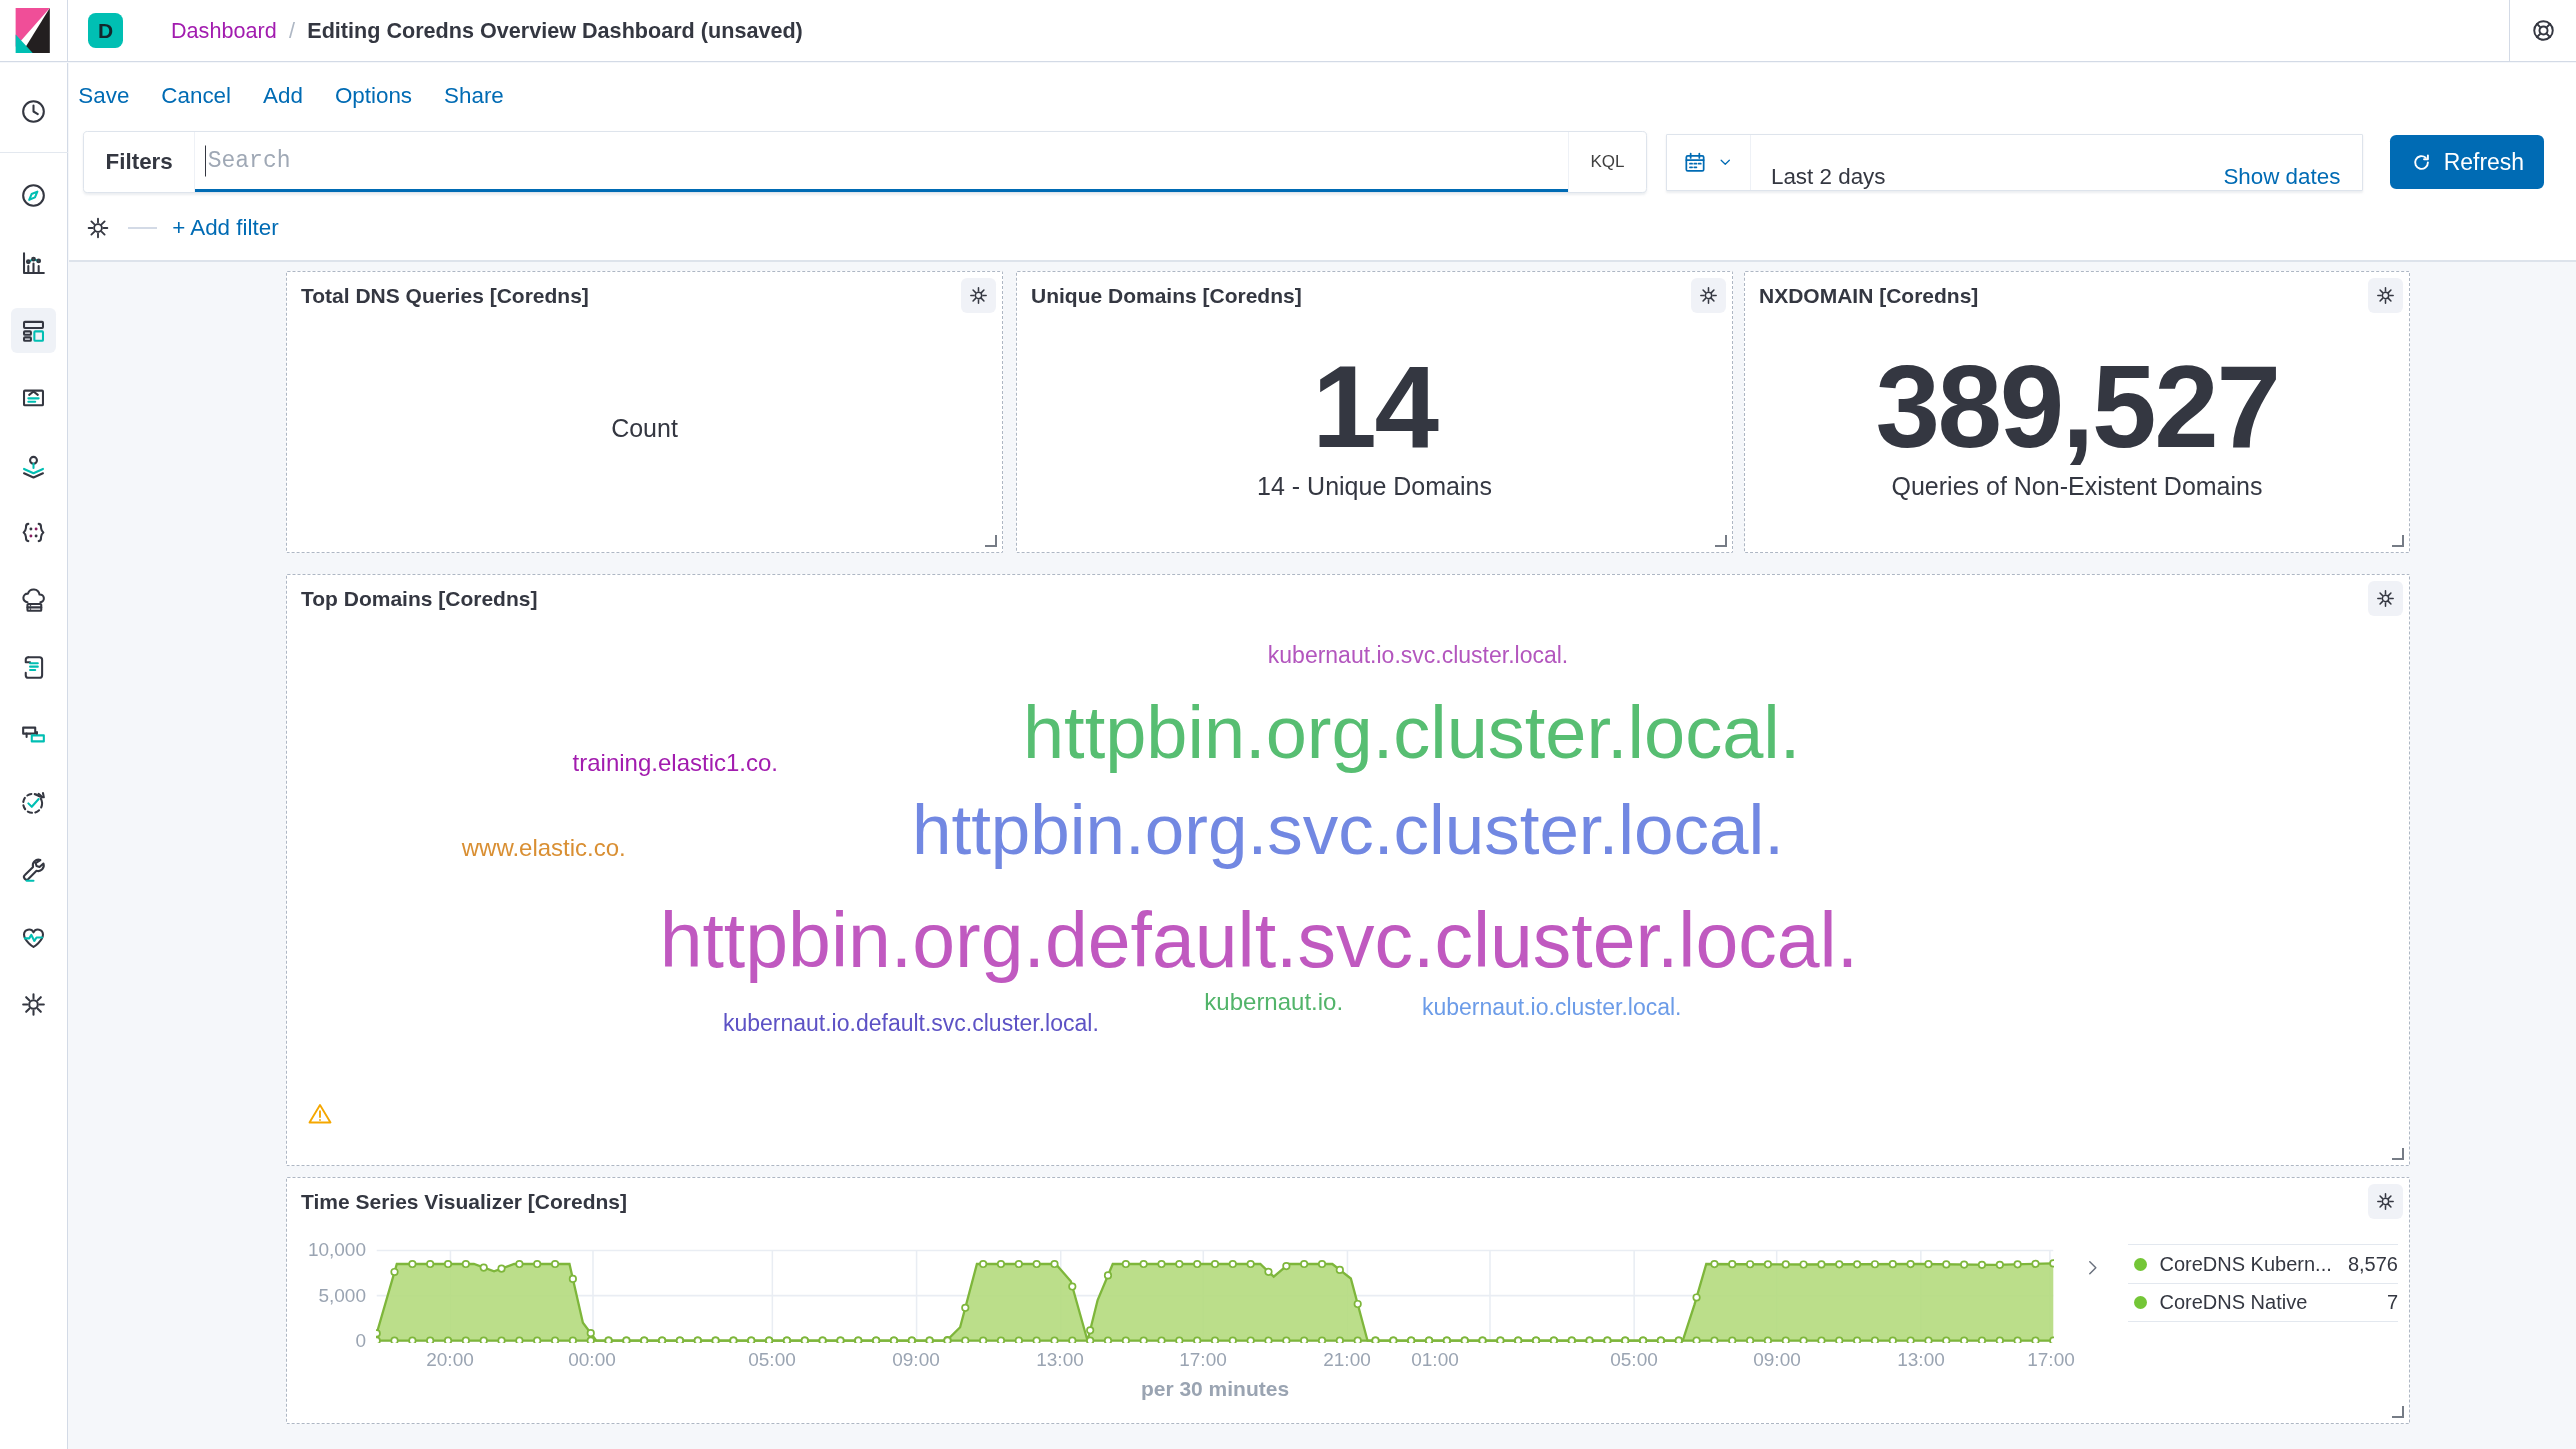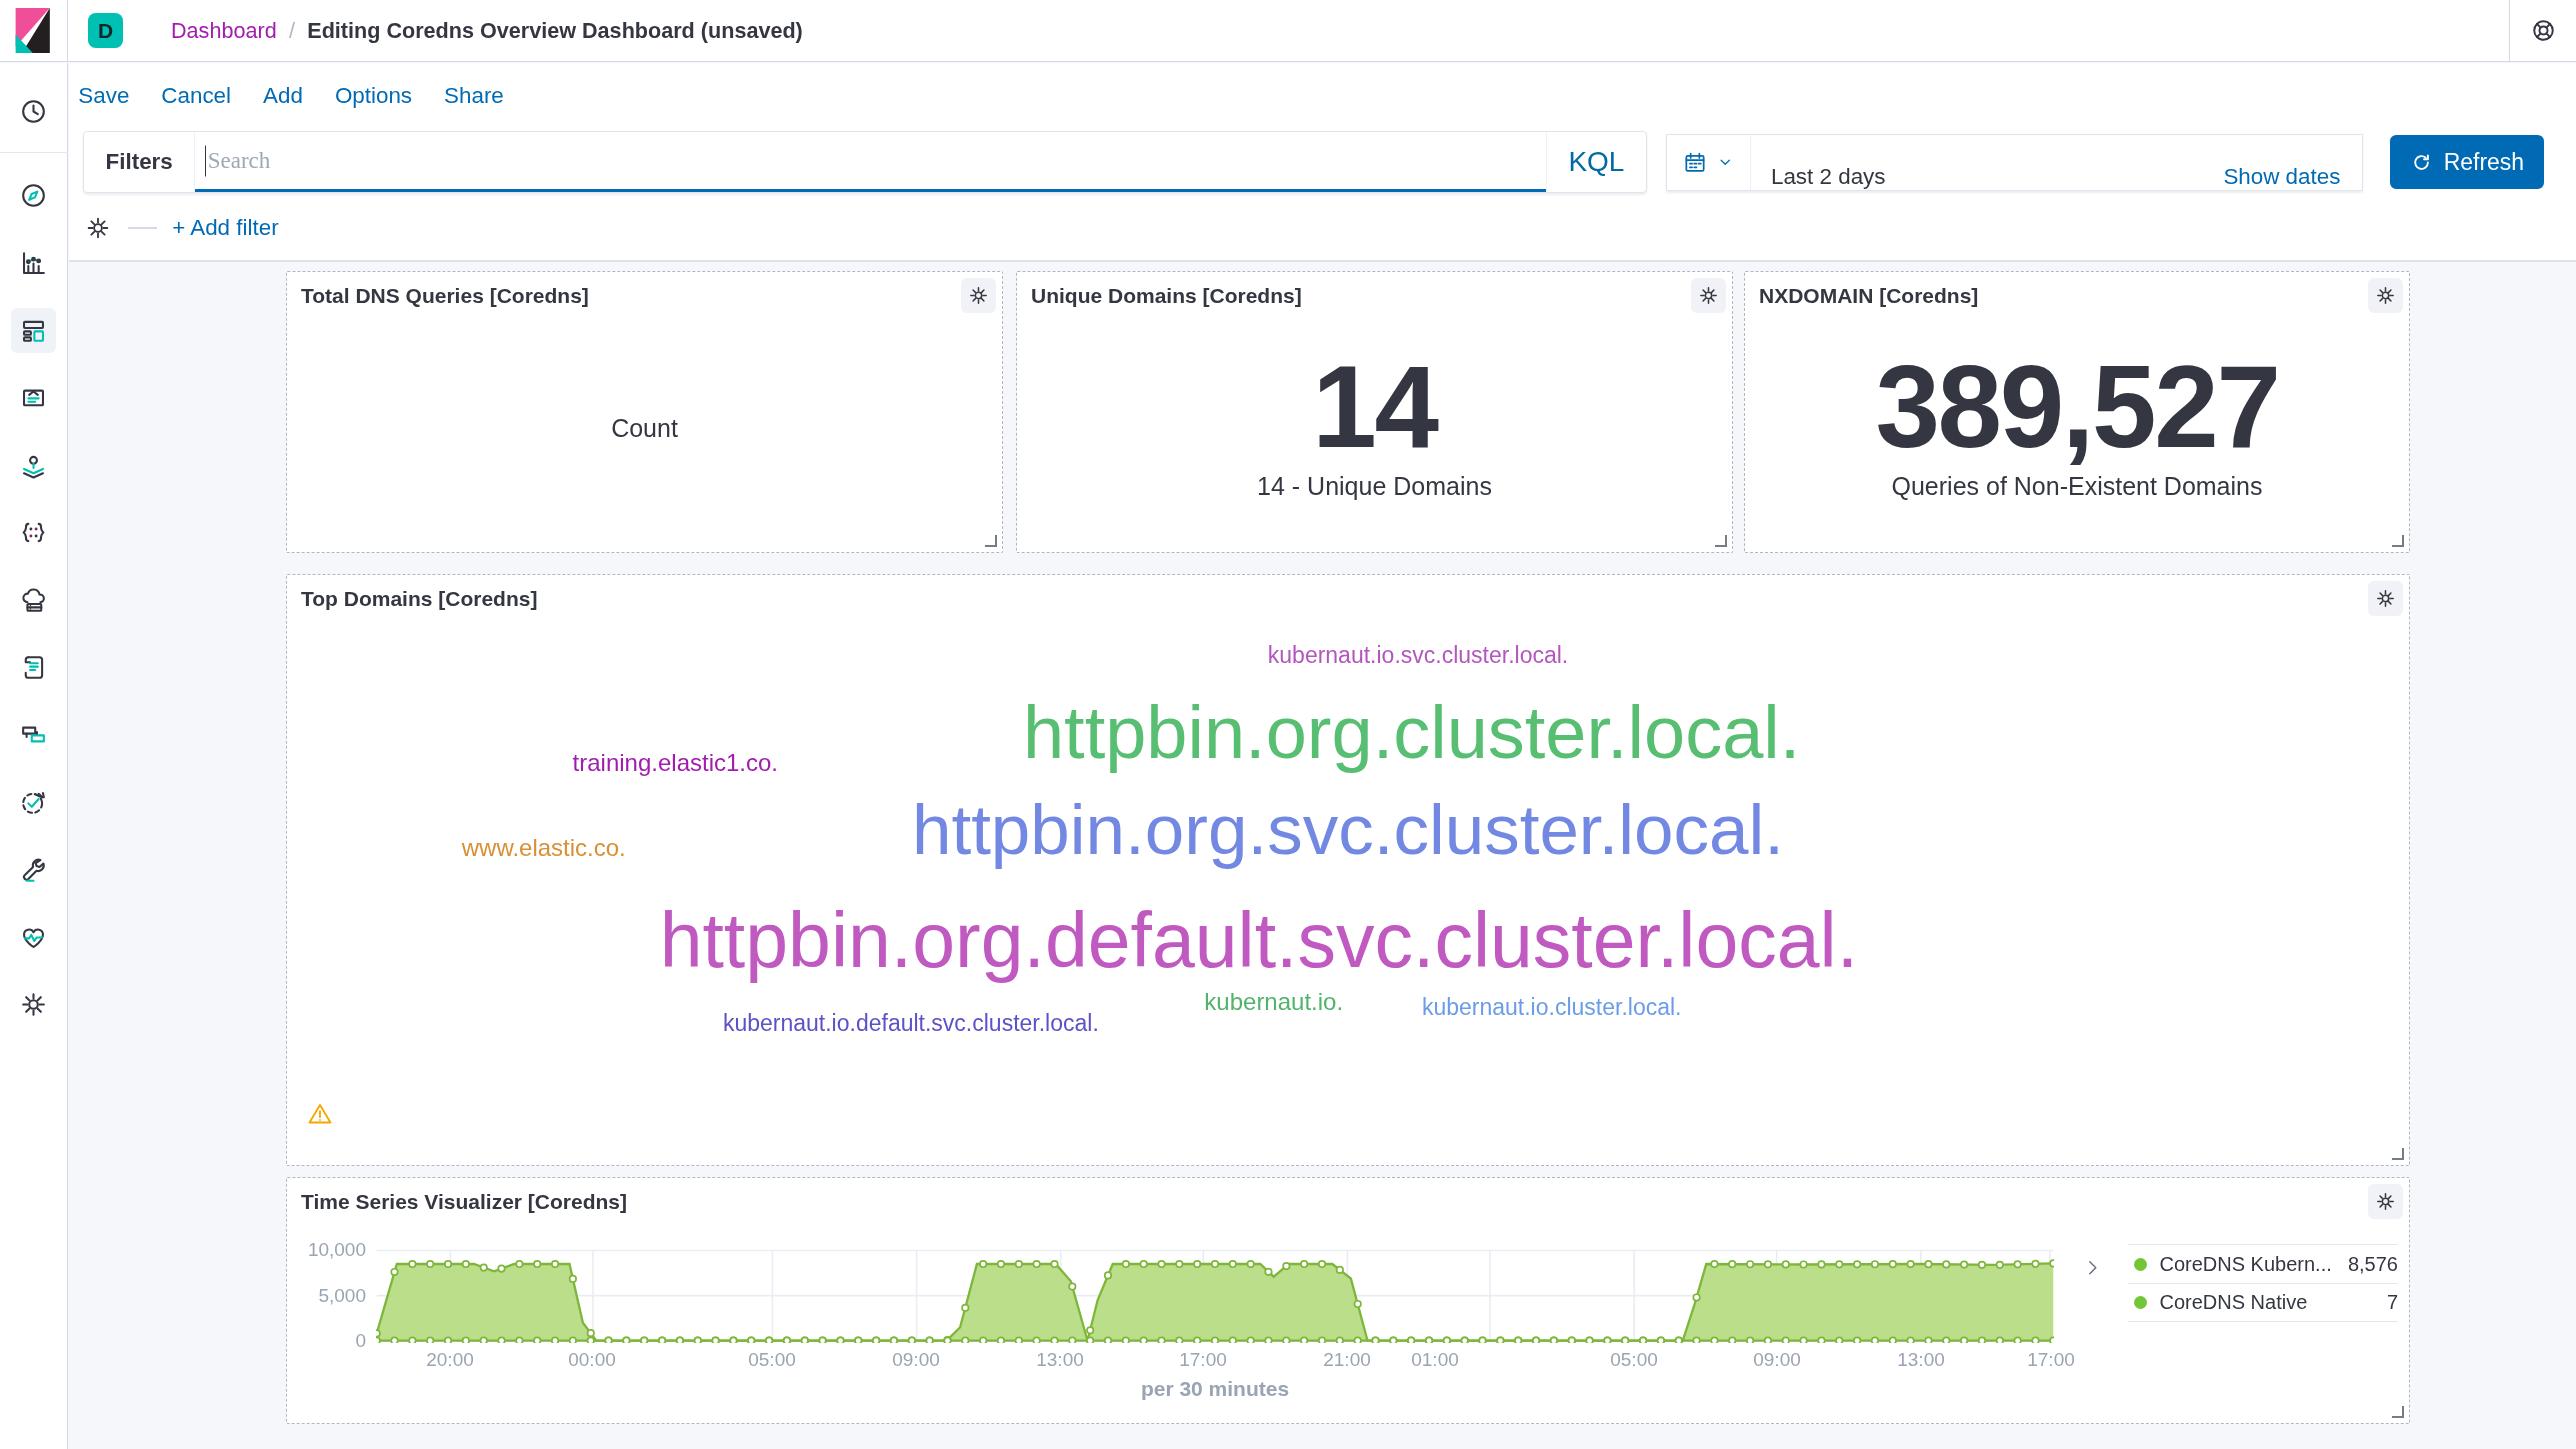--- a/index.html
+++ b/index.html
@@ -42,23 +42,23 @@
   .toolbar a{color:#006BB4;font-size:22.4px;font-weight:500;text-decoration:none;cursor:pointer}
 
   .query-bar{position:absolute;left:14px;top:68px;width:1564px;height:62px;background:#fff;
     border:1.5px solid #DEE4EC;border-radius:4.6px;display:flex;align-items:stretch;
     box-shadow:0 1.5px 2.3px rgba(152,162,179,.18)}
   .filters-box{display:flex;align-items:center;padding:0 21.6px;font-weight:700;font-size:22.4px;color:#343741;
     border-right:1.5px solid #EEF1F6;cursor:pointer;border-radius:4.6px 0 0 4.6px;background:#fff}
   .search-wrap{flex:1;position:relative;display:flex;align-items:center;border-bottom:3.9px solid #006BB4}
   .search-caret{position:absolute;left:9.3px;top:50%;transform:translateY(-50%);width:1.5px;height:31px;background:#343741}
   .search-wrap input{width:100%;height:100%;border:none;outline:none;font-size:23px;color:#0369a1;
-    padding-left:12.3px;background:transparent;font-family:Liberation Serif, serif}
+    padding-left:12.3px;background:transparent;font-family:Liberation Mono, monospace}
   .search-wrap input::placeholder{color:#9FA8B5}
-  .kql{display:flex;align-items:center;padding:0 21.6px;color:#0369a1;font-size:28px;cursor:pointer;border-left:1.5px solid #EEF1F6}
+  .kql{display:flex;align-items:center;padding:0 21.6px;color:#404040;font-size:17px;cursor:pointer;border-left:1.5px solid #EEF1F6}
 
   .date-group{position:absolute;left:1597px;top:71px;width:697px;height:57px;background:#fff;
     border:1.5px solid #DEE4EC;border-radius:1px;display:flex;align-items:flex-end;
     box-shadow:0 1.5px 2.3px rgba(152,162,179,.18)}
   .cal-btn{display:flex;align-items:center;gap:7.7px;padding:0 15.4px;height:100%;color:#006BB4;
     border-right:1.5px solid #EEF1F6;cursor:pointer}
   .cal-btn .cal-ic svg{width:26px;height:26px}
   .cal-btn .chev-ic svg{width:18.5px;height:18.5px}
   .time-range{margin-left:20px;font-size:22.4px;color:#343741;cursor:pointer}
   .show-dates{margin-left:auto;margin-right:21.6px;color:#006BB4;font-size:22.4px;cursor:pointer}

